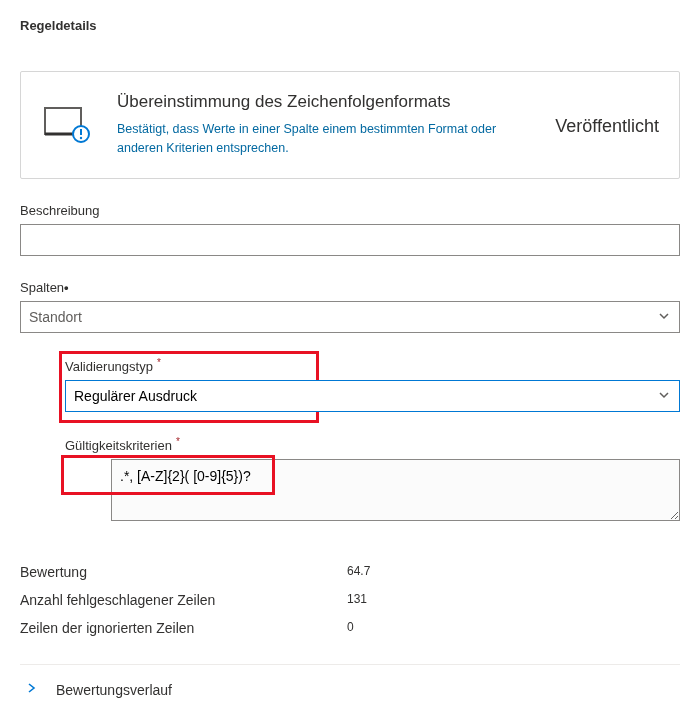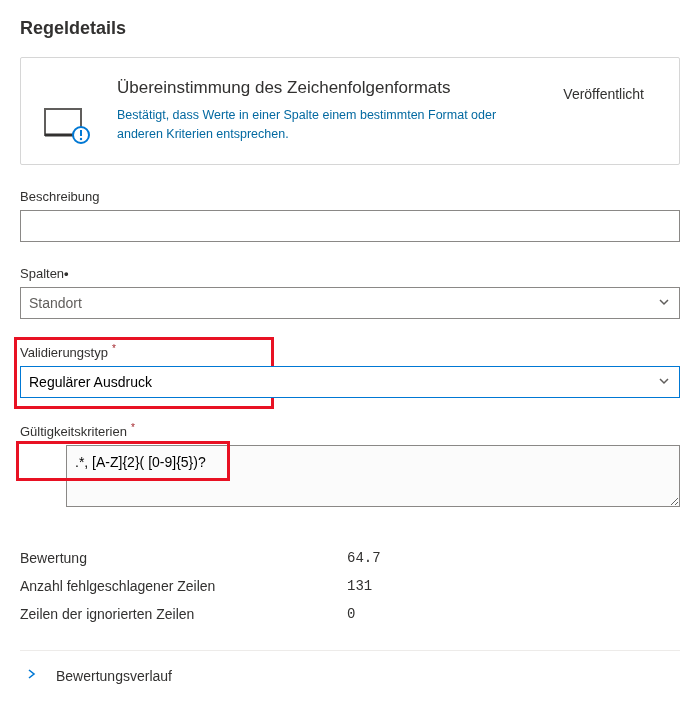--- a/index.html
+++ b/index.html
@@ -5,30 +5,30 @@
     * { margin: 0; padding: 0; box-sizing: border-box; }
     body {
       font-family: "Segoe UI", -apple-system, sans-serif;
       font-size: 14px;
       color: #323130;
       background: #fff;
       width: 700px;
       padding: 18px 20px;
     }
     .page-title {
-      font-size: 18px;
+      font-size: 13px;
       font-weight: 600;
-      margin-bottom: 18px;
+      margin-bottom: 38px;
     }
     .info-card {
       border: 1px solid #d6d6d6;
       border-radius: 2px;
       display: flex;
-      align-items: flex-end;
-      padding: 20px 35px 20px 16px;
+      align-items: center;
+      padding: 20px 20px 20px 16px;
       gap: 20px;
     }
     .card-icon-wrap {
       flex: 0 0 60px;
       display: flex;
       align-items: center;
       justify-content: center;
       position: relative;
     }
     .card-body {
@@ -39,23 +39,23 @@
       font-weight: 400;
       margin-bottom: 8px;
     }
     .card-desc {
       font-size: 12.5px;
       color: #0369a1;
       line-height: 1.5;
       max-width: 420px;
     }
     .card-status {
-      font-size: 14px;
+      font-size: 18px;
       align-self: flex-start;
-      margin-top: 8px;
+      margin-top: 24px;
     }
     .field-group {
       margin-top: 24px;
     }
     .field-label {
       font-size: 13px;
       margin-bottom: 6px;
       display: block;
     }
     .required {
@@ -105,44 +105,43 @@
       display: flex;
       padding: 6px 0;
       gap: 17px;
     }
     .metric-label {
       width: 310px;
       font-size: 14px;
       color: #323130;
     }
     .metric-value {
-      font-size: 14px;
+      font-size: 12px;
       color: #323130;
-      font-family: Liberation Mono, monospace;
     }
     .history-row {
       border-top: 1px solid #edebe9;
       margin-top: 22px;
       padding: 16px 4px 0 4px;
       display: flex;
       align-items: center;
       gap: 18px;
     }
     .history-chevron {
       color: #0078d4;
     }
     .history-label {
       font-size: 14px;
     }
     .highlight-box-1 {
       position: absolute;
       border: 3px solid #e81123;
       pointer-events: none;
     }
-    .vt-wrap, .crit-wrap { position: relative; }
+    .vt-wrap, .crit-wrap { position: relative; margin-left: 45px; }
   </style>
 </head>
 <body>
 
 <h1 class="page-title">Regeldetails</h1>
 
 <div class="info-card">
   <div class="card-icon-wrap">
     <svg width="46" height="36" viewBox="0 0 46 36">
       <rect x="1" y="1" width="36" height="26" fill="none" stroke="#605e5c" stroke-width="2"></rect>

